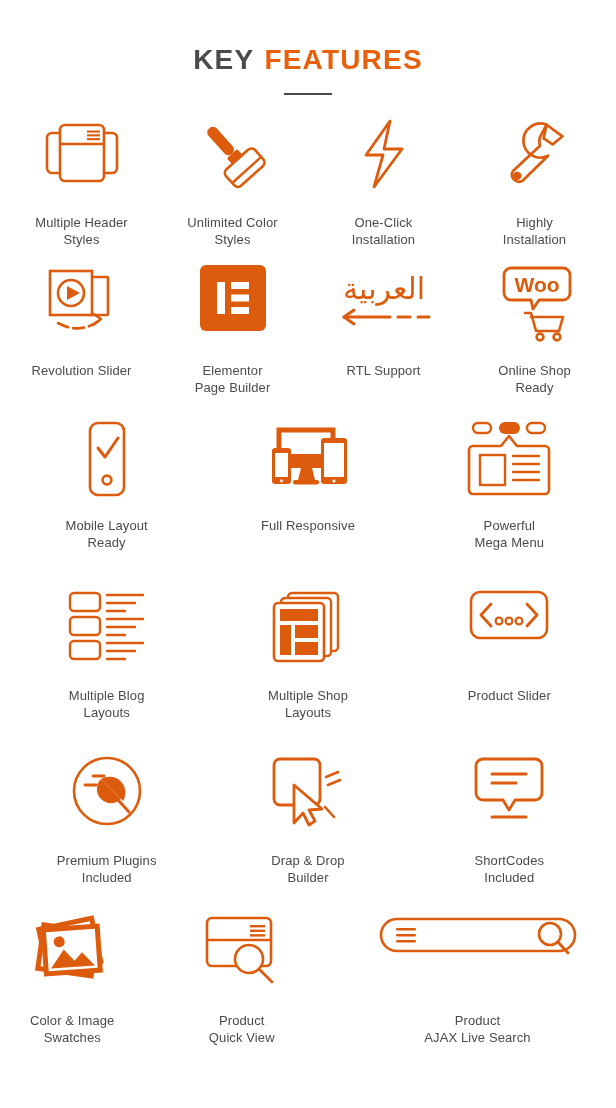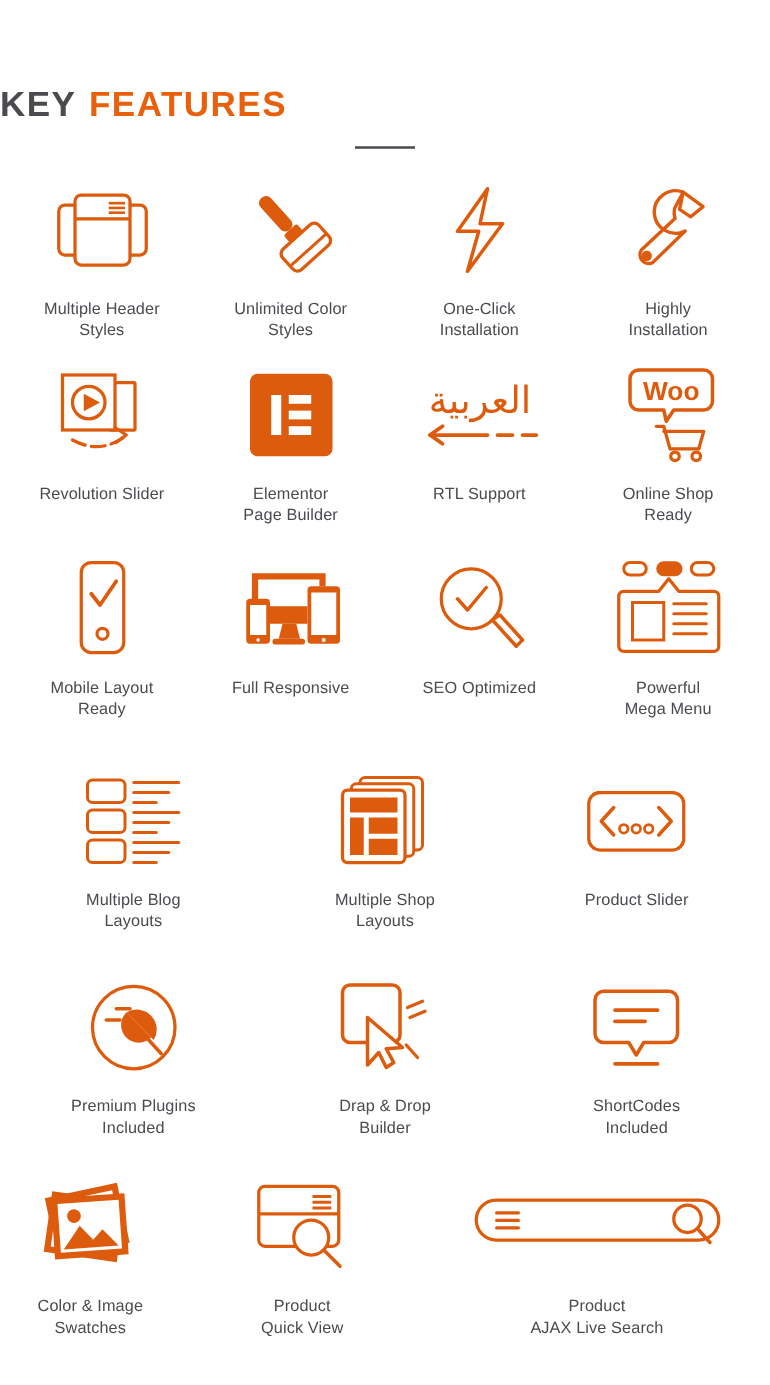--- a/index.html
+++ b/index.html
@@ -11,21 +11,21 @@
     -webkit-font-smoothing: antialiased;
   }
   #page {
     position: relative;
     width: 616px; height: 1108px;
     background: #fff;
     overflow: hidden;
   }
 
   
-  .header { text-align: left; padding-top: 70px; }
+  .header { text-align: center; padding-top: 46px; }
   .title {
     font-size: 28px;
     font-weight: bold;
     letter-spacing: 1.2px;
     line-height: 1;
     white-space: nowrap;
   }
   .title .key { color: #4a4a4f; }
   .title .features { color: #e8600b; margin-left: 10px; }
   .title-rule {
@@ -49,21 +49,21 @@
     display: flex;
     flex-direction: column;
     align-items: center;
     text-align: center;
   }
   .cell.wide { flex: 2 1 0; }
 
   .icon-wrap {
     height: 86px;
     display: flex;
-    align-items: center;
+    align-items: flex-start;
     justify-content: center;
   }
   .label {
     font-size: 13px;
     color: #4a4a4f;
     line-height: 1.28;
     margin-top: 12px;
     white-space: pre-line;
     letter-spacing: 0.1px;
   }
@@ -243,33 +243,20 @@
             <rect x="10" y="33" width="13" height="24" fill="#fff"></rect>
             <circle cx="16.5" cy="61" r="1.4" fill="#fff"></circle>
             <rect x="56" y="18" width="26" height="46" rx="3" fill="#dd5b0c"></rect>
             <rect x="59" y="23" width="20" height="34" fill="#fff"></rect>
             <circle cx="69" cy="61" r="1.6" fill="#fff"></circle>
           </svg>
         </div>
         <div class="label">Full Responsive</div>
       </div>
 
-      <div class="cell">
-        <div class="icon-wrap">
-          <svg width="74" height="76" viewBox="0 0 74 76">
-            <circle cx="30" cy="30" r="24" fill="none" stroke="#dd5b0c" stroke-width="2.6"></circle>
-            <path d="M19 30 L27 39 L42 21" fill="none" stroke="#dd5b0c" stroke-width="2.8" stroke-linecap="round" stroke-linejoin="round"></path>
-            <line x1="47" y1="47" x2="66" y2="68" stroke="#dd5b0c" stroke-width="2.8" stroke-linecap="round"></line>
-            <line x1="53" y1="43" x2="71" y2="63" stroke="#dd5b0c" stroke-width="2.8" stroke-linecap="round"></line>
-            <line x1="47" y1="47" x2="53" y2="43" stroke="#dd5b0c" stroke-width="2.6"></line>
-            <line x1="66" y1="68" x2="71" y2="63" stroke="#dd5b0c" stroke-width="2.6"></line>
-          </svg>
-        </div>
-        <div class="label">SEO Optimized</div>
-      </div>
 
       <div class="cell">
         <div class="icon-wrap">
           <svg width="84" height="80" viewBox="0 0 84 80">
             <rect x="6" y="3" width="18" height="10" rx="5" fill="none" stroke="#dd5b0c" stroke-width="2.4"></rect>
             <rect x="32" y="2" width="21" height="12" rx="6" fill="#dd5b0c"></rect>
             <rect x="60" y="3" width="18" height="10" rx="5" fill="none" stroke="#dd5b0c" stroke-width="2.4"></rect>
             <path d="M6 26 h28 l8 -10 8 10 h28 a4 4 0 0 1 4 4 V70 a4 4 0 0 1 -4 4 H6 a4 4 0 0 1 -4 -4 V30 a4 4 0 0 1 4 -4 Z" fill="none" stroke="#dd5b0c" stroke-width="2.6" stroke-linejoin="round"></path>
             <rect x="13" y="35" width="25" height="30" fill="none" stroke="#dd5b0c" stroke-width="2.4"></rect>
             <g stroke="#dd5b0c" stroke-width="2.4" stroke-linecap="round">

